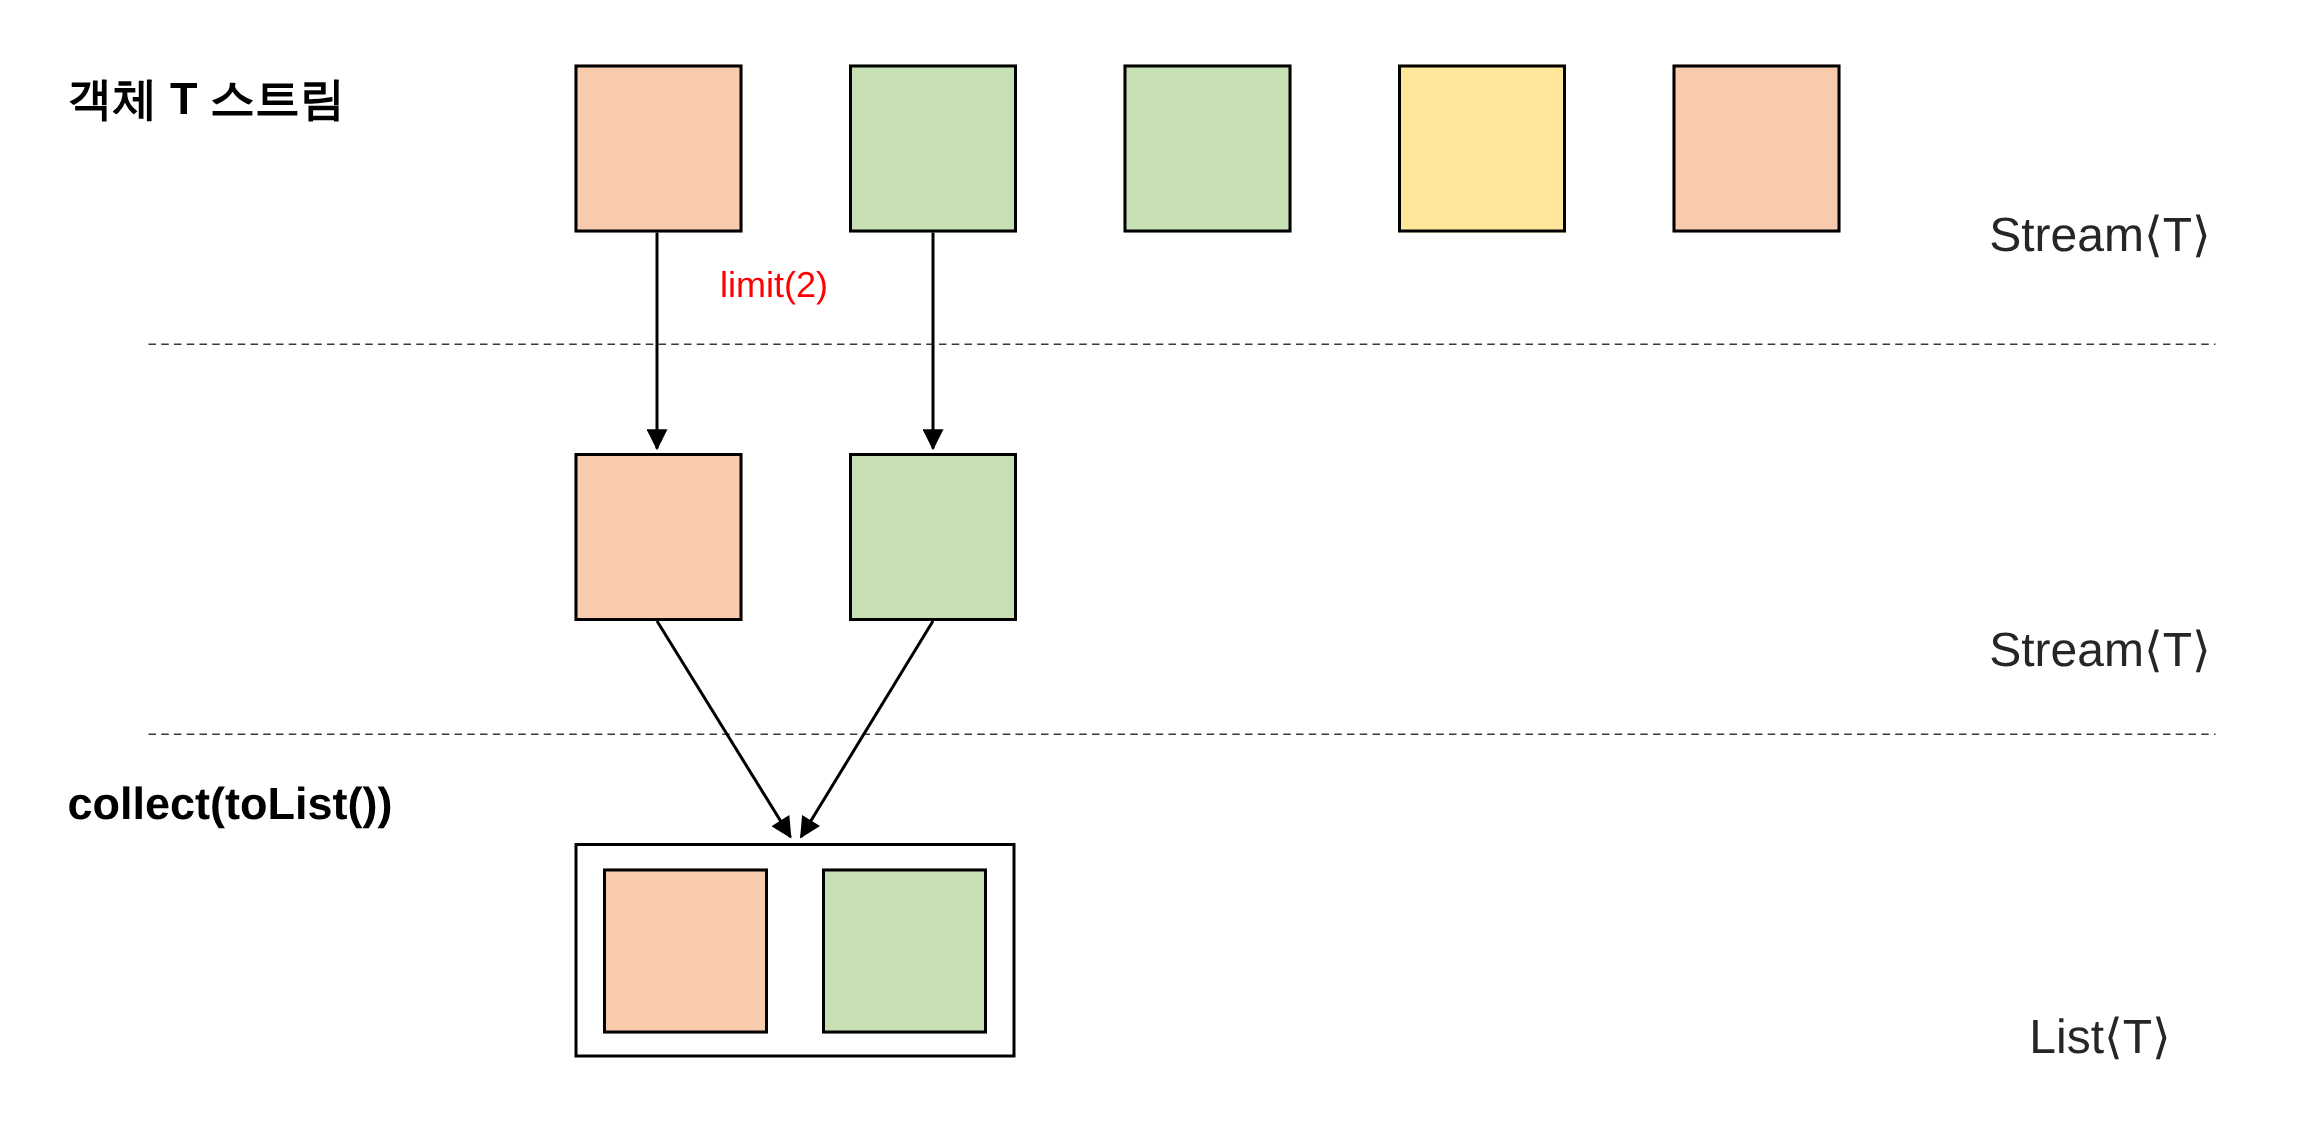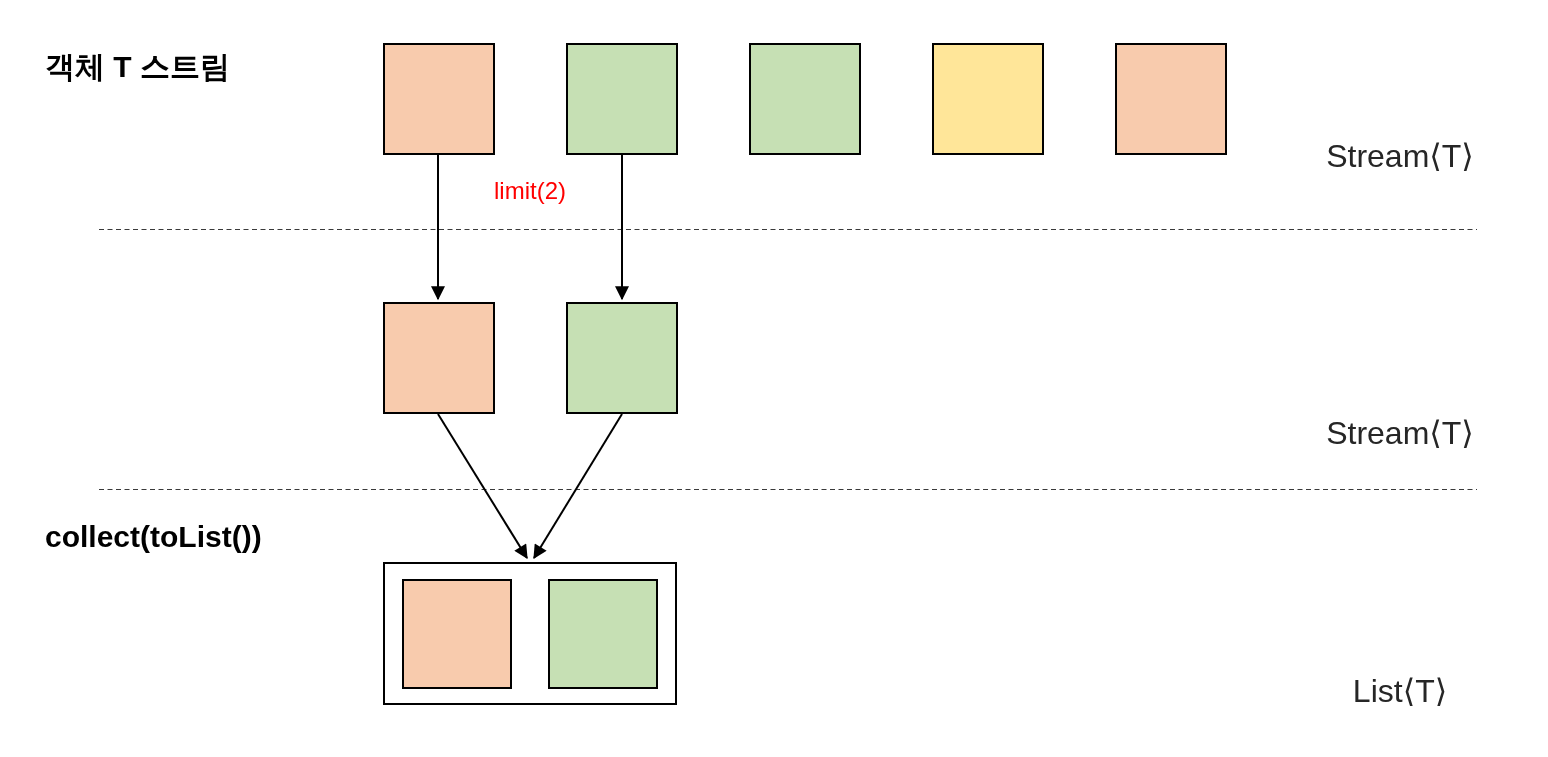--- a/index.html
+++ b/index.html
@@ -26,21 +26,21 @@
     width: 300px;
     text-align: center;
     font-size: 32px;
     line-height: 1.1;
     font-weight: 400;
     color: #262626;
     white-space: nowrap;
   }
   .op-label {
     position: absolute;
-    left: 494px;
+    left: 480px;
     top: 178px;
     font-size: 24px;
     line-height: 1.1;
     color: #ff0000;
     white-space: nowrap;
   }
   .square-row {
     position: absolute;
     display: flex;
     gap: 71px;

